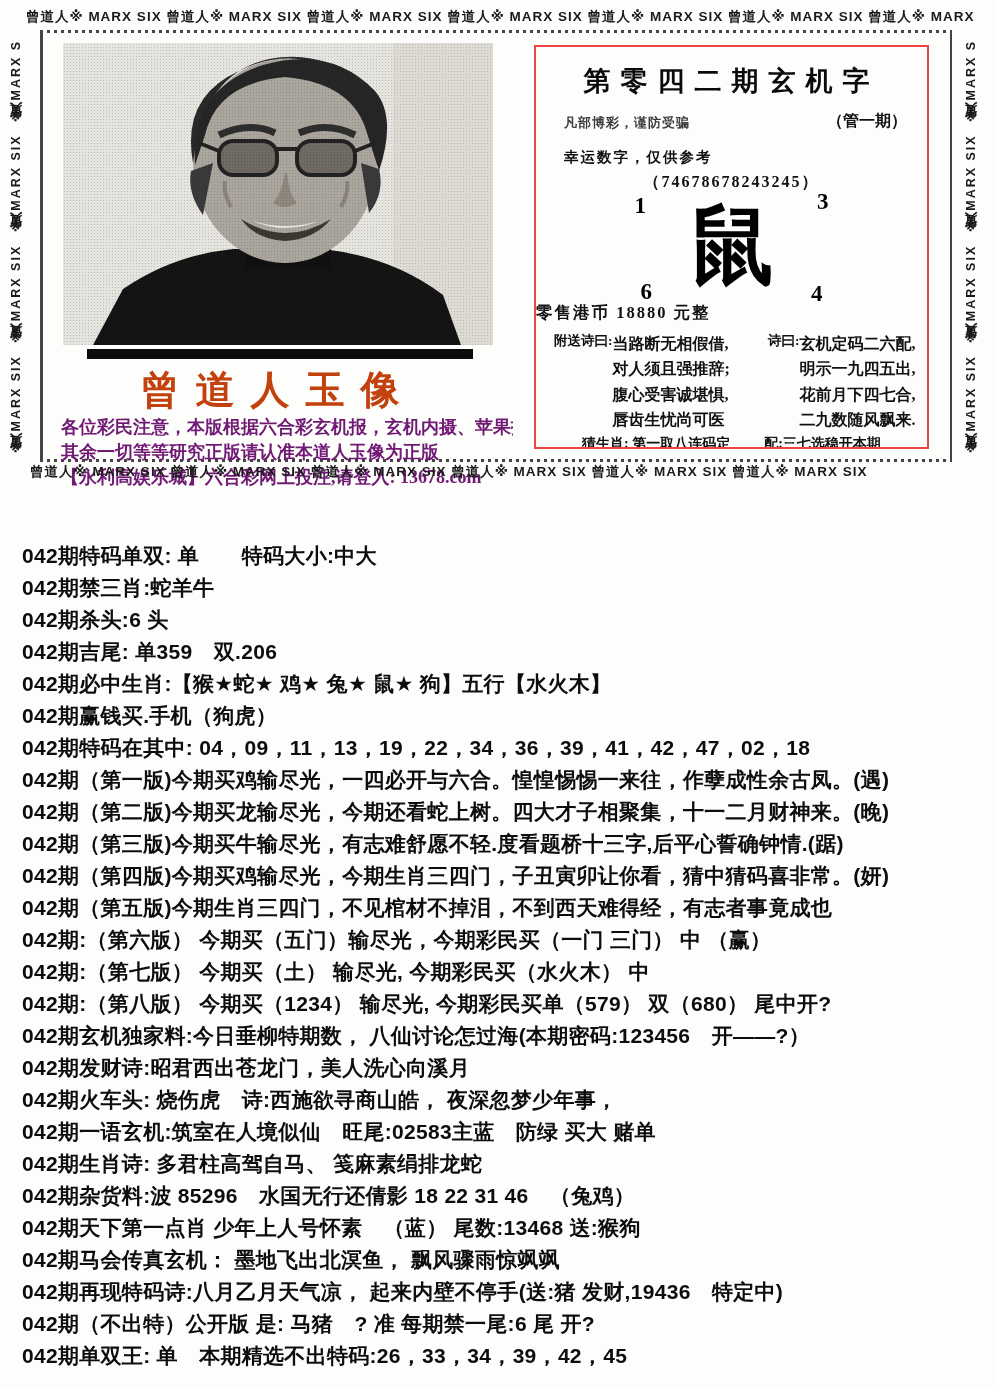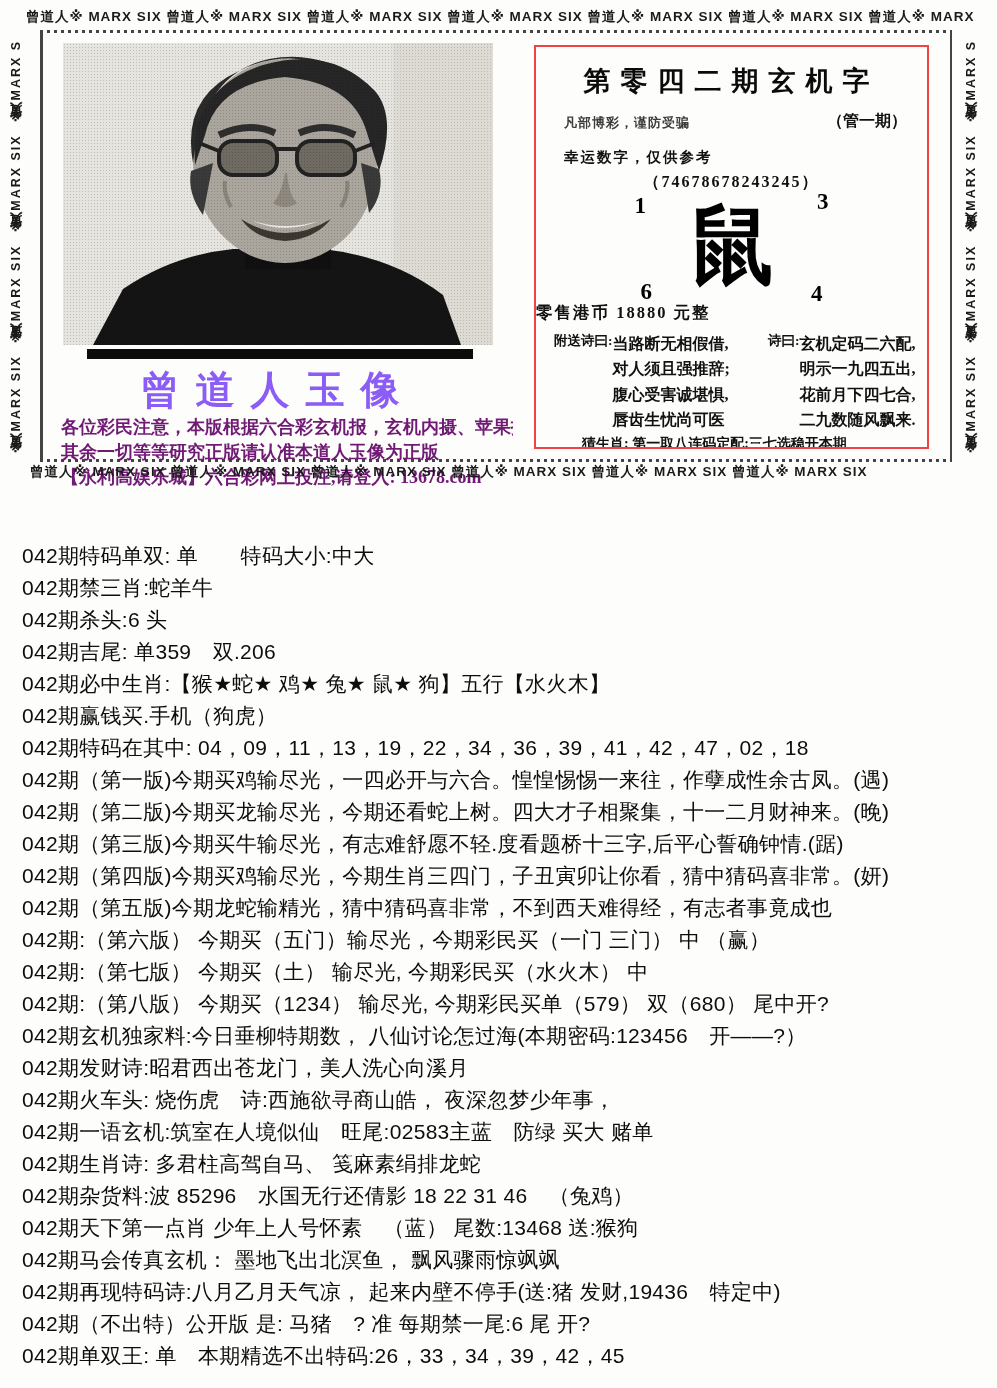--- a/index.html
+++ b/index.html
@@ -28,21 +28,21 @@
   
   .photo{position:absolute;left:20px;top:10px;width:430px;height:302px;
          background:#e9e7e2;overflow:hidden;}
   .photo:after{content:"";position:absolute;inset:0;
          background-image:radial-gradient(rgba(0,0,0,.16) 1px,transparent 1px);
          background-size:3px 3px;pointer-events:none;}
   .photo svg{width:100%;height:100%;display:block;}
   .photo-bar{position:absolute;left:44px;top:316px;width:386px;height:10px;background:#0c0c0c;}
   .portrait-title{position:absolute;left:6px;top:330px;width:458px;text-align:center;
          font-family:"Liberation Serif","DejaVu Serif",serif;font-size:39px;font-weight:bold;
-         letter-spacing:16px;color:#8b5cf6;}
+         letter-spacing:16px;color:#c2410c;}
   .notices{position:absolute;left:18px;top:382px;width:452px;font-size:18px;font-weight:bold;
          line-height:1.38;font-family:"Liberation Serif","DejaVu Serif",serif;color:#701a75;}
   .notice-line{white-space:nowrap;overflow:hidden;}
 
   
   .mystery-box{position:absolute;right:20px;top:12px;width:395px;height:404px;
          border:2px solid #ef4444;box-sizing:border-box;overflow:hidden;
          font-family:"Liberation Serif","DejaVu Serif",serif;}
   .mb-title{margin-top:16px;text-align:center;font-size:27px;font-weight:bold;
          letter-spacing:10px;color:#0a0a0a;}
@@ -57,26 +57,26 @@
          font-size:86px;font-weight:bold;line-height:1;color:#000;}
   .corner-num{position:absolute;font-size:23px;font-weight:bold;color:#000;}
   .cn-tl{left:28px;top:-2px;} .cn-tr{right:28px;top:-6px;}
   .cn-bl{left:34px;bottom:-4px;} .cn-br{right:34px;bottom:-6px;}
   .mb-price{margin:1px 36px 0 0;text-align:left;font-size:16.5px;font-weight:bold;letter-spacing:2px;}
   .poems{display:flex;margin:7px 8px 0 18px;gap:6px;}
   .poem{display:flex;align-items:flex-start;}
   .poem-label{font-size:13.5px;font-weight:bold;white-space:nowrap;padding-top:1px;}
   .poem-lines{font-size:16px;font-weight:bold;line-height:1.58;white-space:nowrap;}
   .poem-left{width:57%;}
-  .guess-row{display:flex;margin:3px 0 0 46px;font-size:14px;font-weight:bold;align-items:center;}
+  .guess-row{display:flex;gap:34px;margin:3px 0 0 46px;font-size:14px;font-weight:bold;align-items:center;}
   .guess-2{margin:2px 0 0 78px;font-size:14px;font-weight:normal;}
 
   
   .body-lines{position:absolute;left:22px;top:540px;width:960px;}
-  .line{height:32px;display:flex;align-items:center;font-size:21px;font-weight:400;
+  .line{height:32px;display:flex;align-items:center;font-size:21px;font-weight:700;
         letter-spacing:0.3px;white-space:pre;color:#0d0d0d;overflow:hidden;}
 </style>
 </head>
 <body>
 
 <div class="page">
 
   <div class="masthead">
     <div class="border-text border-top">曾道人※ MARX SIX 曾道人※ MARX SIX 曾道人※ MARX SIX 曾道人※ MARX SIX 曾道人※ MARX SIX 曾道人※ MARX SIX 曾道人※ MARX SIX</div>
     <div class="side-strip side-left">曾道人※ MARX SIX 曾道人※ MARX SIX 曾道人※ MARX SIX 曾道人※ MARX SIX MARX SIX</div>
@@ -198,21 +198,21 @@
       <div class="line">042期特码在其中: 04，09，11，13，19，22，34，36，39，41，42，47，02，18</div>
 
       <div class="line">042期（第一版)今期买鸡输尽光，一四必开与六合。惶惶惕惕一来往，作孽成性余古凤。(遇)</div>
 
       <div class="line">042期（第二版)今期买龙输尽光，今期还看蛇上树。四大才子相聚集，十一二月财神来。(晚)</div>
 
       <div class="line">042期（第三版)今期买牛输尽光，有志难舒愿不轻.度看题桥十三字,后平心誓确钟情.(踞)</div>
 
       <div class="line">042期（第四版)今期买鸡输尽光，今期生肖三四门，子丑寅卯让你看，猜中猜码喜非常。(妍)</div>
 
-      <div class="line">042期（第五版)今期龙蛇输精光，猜中猜码喜非常，不到西天难得经，有志者事竟成也</div>
+      <div class="line">042期（第五版)今期生肖三四门，不见棺材不掉泪，不到西天难得经，有志者事竟成也</div>
 
       <div class="line">042期:（第六版） 今期买（五门）输尽光，今期彩民买（一门 三门） 中 （赢）</div>
 
       <div class="line">042期:（第七版） 今期买（土） 输尽光, 今期彩民买（水火木） 中</div>
 
       <div class="line">042期:（第八版） 今期买（1234） 输尽光, 今期彩民买单（579） 双（680） 尾中开?</div>
 
       <div class="line">042期玄机独家料:今日垂柳特期数， 八仙讨论怎过海(本期密码:123456　开——?）</div>
 
       <div class="line">042期发财诗:昭君西出苍龙门，美人洗心向溪月</div>

